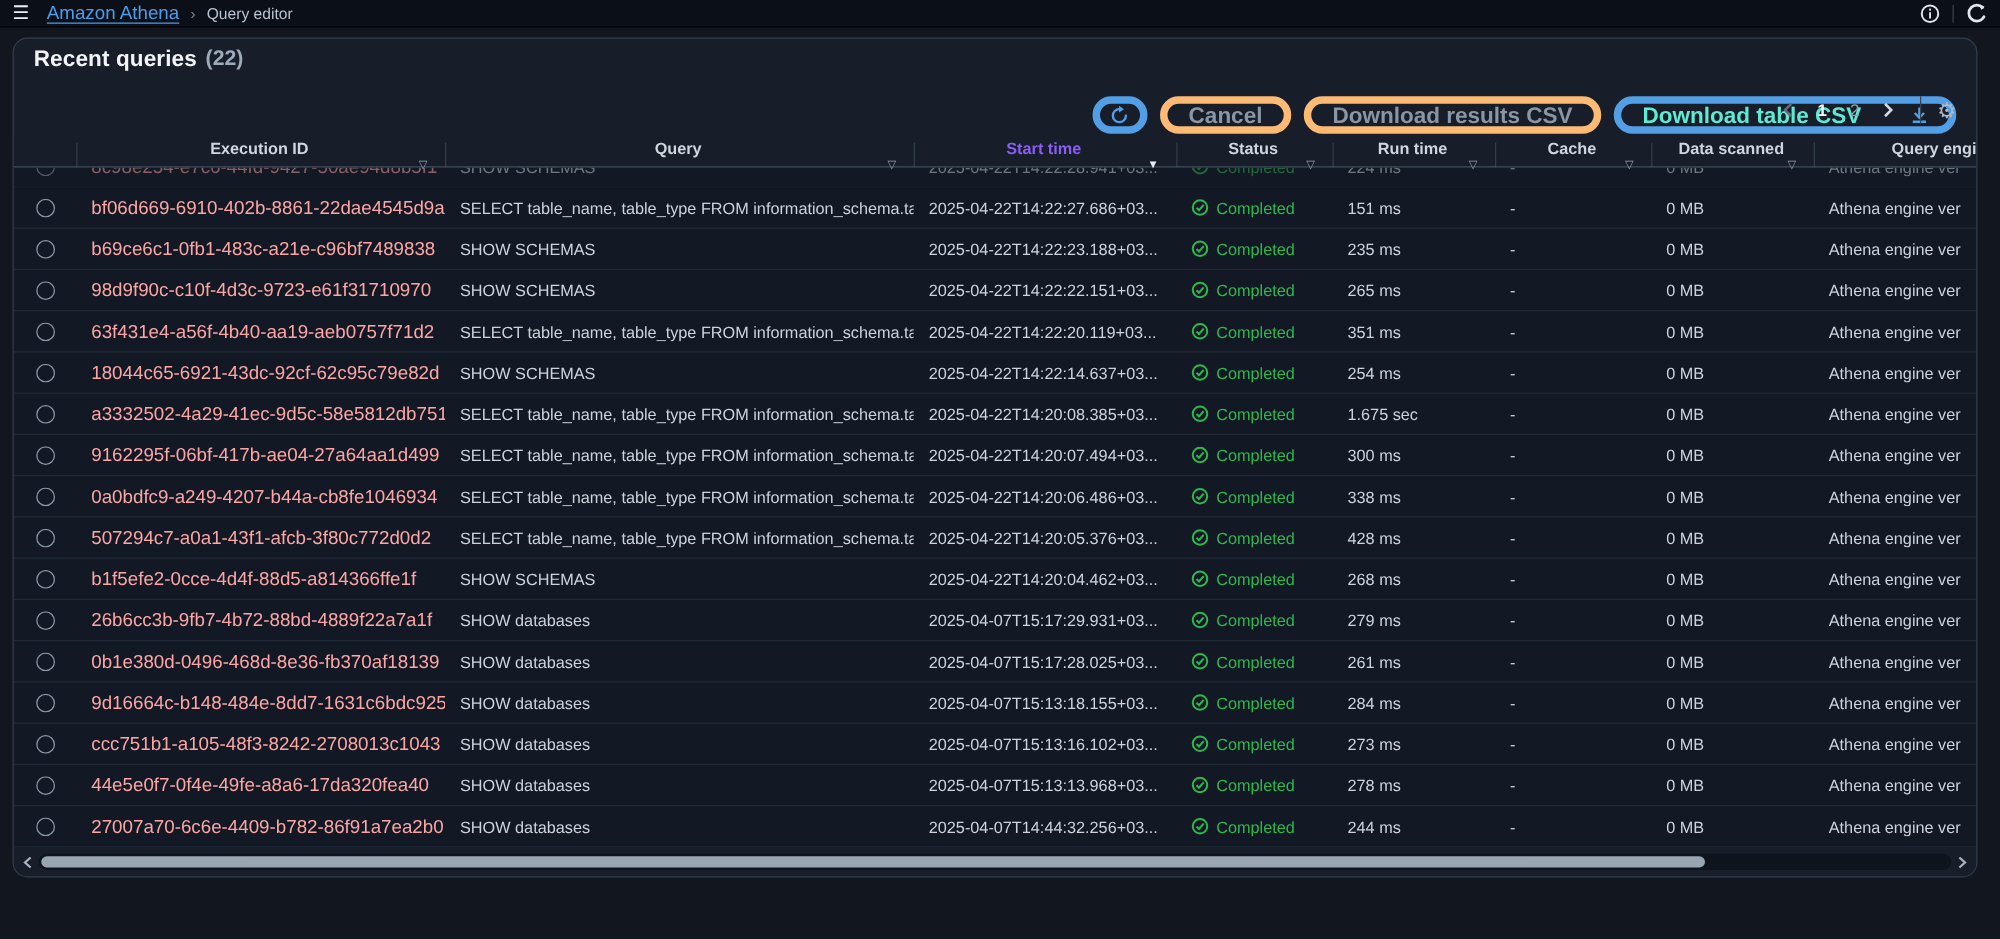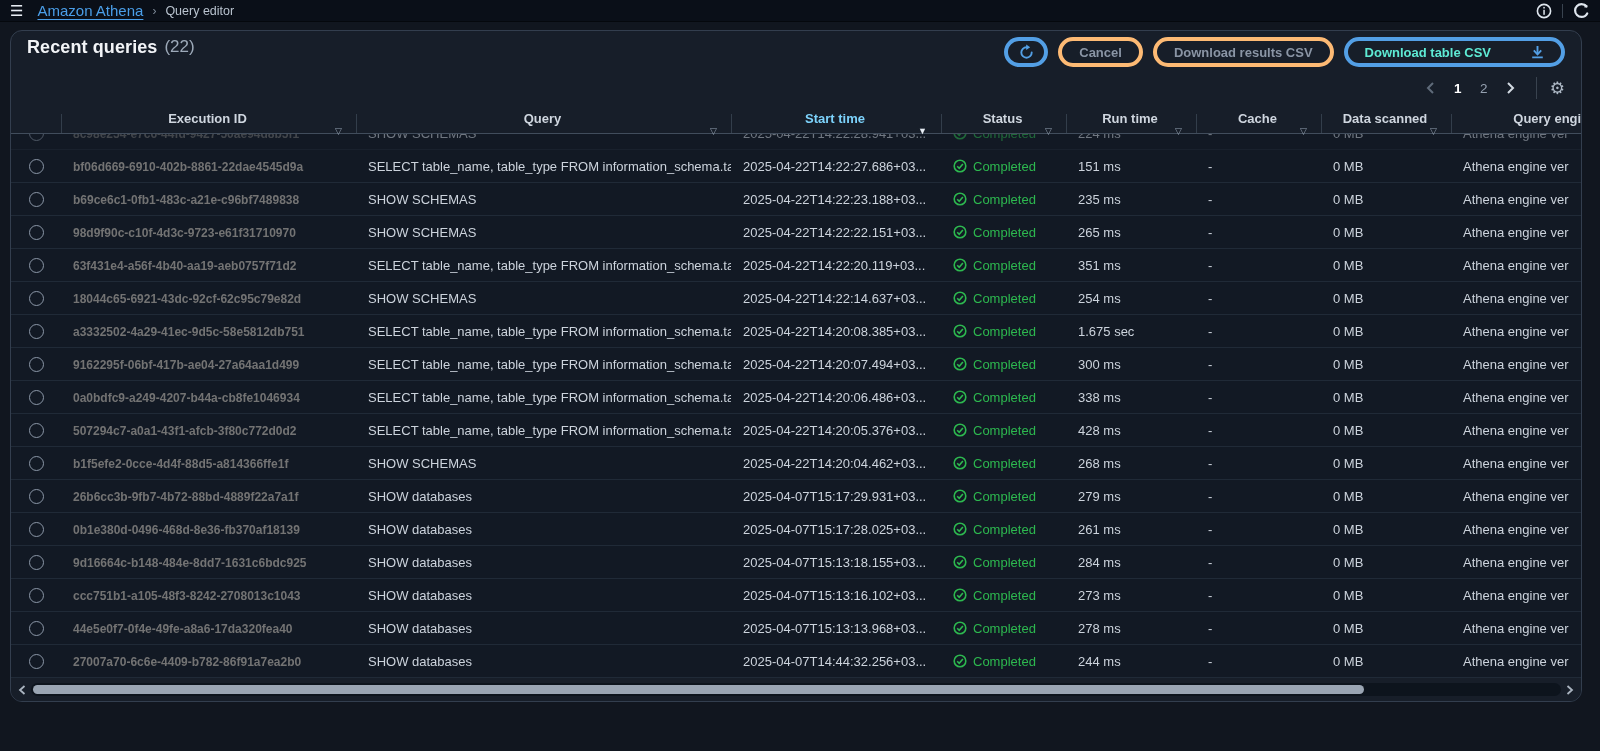--- a/index.html
+++ b/index.html
@@ -24,26 +24,26 @@
   .top-divider { width:1px; height:14px; background:#39434f; }
   
   .panel {
     position:absolute; left:10px; top:30px; width:1572px; height:672px;
     background:#171e29; border:1px solid #333e4e; border-radius:12px;
     overflow:hidden;
   }
   .panel-top { padding:6px 16px 0 16px; }
   .title-row { height:32px; display:flex; align-items:flex-start; }
   .page-title { font-size:18px; font-weight:700; color:#f2f4f7; letter-spacing:.1px; }
-  .page-count { font-size:17px; color:#9daab9; margin-left:7px; font-weight:400; }
+  .page-count { font-size:17px; color:#9daab9; margin-left:7px; font-weight:700; }
   .actions { margin-left:auto; display:flex; align-items:center; gap:10px; }
   .btn {
-    height:30px; border-radius:16px; border:4px solid #fdba74; background:transparent;
-    color:#8a95a5; font-weight:700; font-size:13px; padding:0 17px;
-    display:flex; align-items:center; gap:7px; cursor:pointer; font-family:inherit;
+    height:30px; border-radius:16px; border:6px solid #fdba74; background:transparent;
+    color:#8a95a5; font-weight:700; font-size:18px; padding:0 17px;
+    display:flex; align-items:center; gap:7px; cursor:pointer; font-family:inherit;margin-top:40px;
   }
   .btn.blue { border-color:#539fe5; color:#5eead4;gap:40px; }
   .btn.icon-only { width:44px; padding:0; justify-content:center; }
   
   .controls-row { height:30px; margin-top:4px; display:flex; align-items:center; }
   .search-box {
     width:537px; height:30px; background:#0f1620; border:1px solid #5f6b7a;
     border-radius:8px; display:flex; align-items:center; padding:0 10px; gap:7px;
   }
   .search-box input {
@@ -62,37 +62,37 @@
   .grid-row {
     display:grid; width:1680px;
     grid-template-columns:50px 295px 375px 210px 125px 130px 125px 130px 240px;
   }
   .thead {
     height:23px; border-bottom:1px solid #414d5c; background:#171e29;
     position:relative; z-index:2; align-items:center;
   }
   .hcell { position:relative; height:100%; display:flex; align-items:center; padding:0 14px 0 12px;flex-direction:column; }
   .hcell .lbl { font-weight:700; font-size:13px; color:#cfd6df; white-space:nowrap; }
-  .hcell.sorted .lbl { color:#7dd3fc; }
+  .hcell.sorted .lbl { color:#8b5cf6; }
   .hcell .tri { margin-left:auto; font-size:9px; color:#93a0b0; padding-left:10px; }
   .hcell .tri.filled { color:#e6ecf3; }
   .hcell.div-left::before {
     content:""; position:absolute; left:0; top:3px; bottom:3px; width:1px; background:#48556616;
     background:#46536333; background:#46536399;
   }
   .tbody { height:544px; overflow:hidden; background:#121924; position:relative; z-index:1; }
   .trow { height:33px; align-items:center; border-bottom:1px solid #202a37; }
   .trow.under-header { margin-top:-17px; opacity:.5; }
   .tcell { padding:0 12px; white-space:nowrap; overflow:hidden; font-size:13px; color:#ccd3dc; }
   .tcell.sel { display:flex; justify-content:center; padding:0; }
   .radio {
     width:15px; height:15px; border-radius:50%; border:1.5px solid #8b97a7;
     background:transparent; cursor:pointer; display:inline-block;
   }
-  .id-link { color:#737373; font-weight:700; font-size:12px; cursor:pointer; }
+  .id-link { color:#fca5a5; font-weight:400; font-size:15px; cursor:pointer; }
   .status-cell { display:flex; align-items:center; gap:6px; color:#2db84f; font-weight:400; }
   
   .hscroll-zone { height:23px; display:flex; align-items:center; padding:0 6px; background:#171e29; }
   .hs-arrow { width:10px; height:10px; display:flex; align-items:center; justify-content:center; cursor:pointer; flex:none; }
   .hs-track { flex:1; height:13px; border-radius:7px; background:#0d141d; margin:0 4px; position:relative; }
   .hs-thumb {
     position:absolute; left:2px; top:2px; height:9px; width:87%;
     background:#9aa5b3; border-radius:5px; cursor:grab;
   }
   svg { display:block; }

